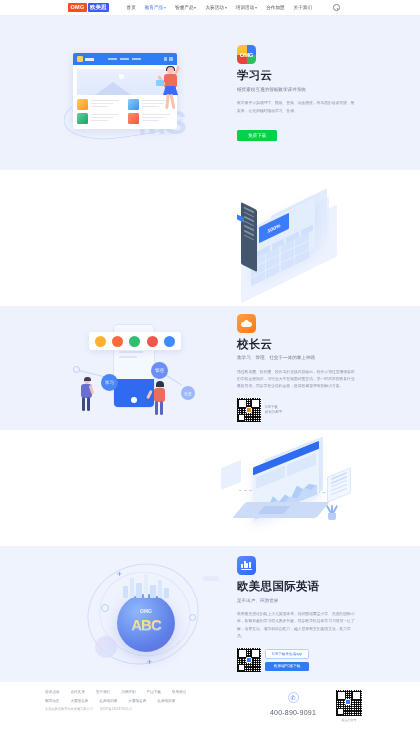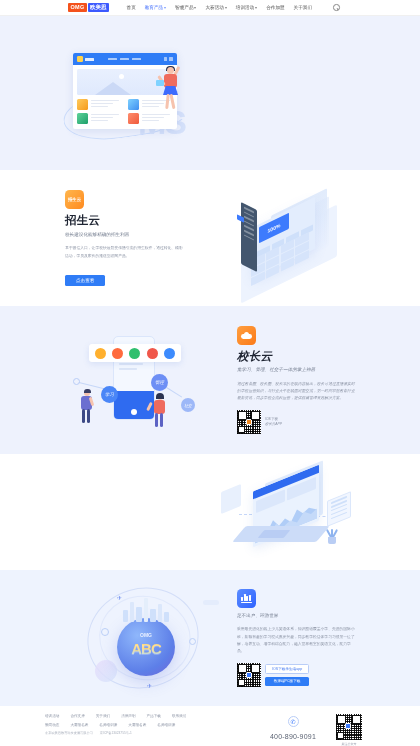--- a/index.html
+++ b/index.html
@@ -57,21 +57,21 @@
   .search-icon::after {
     content: ""; position: absolute; left: 4.2px; top: 4.4px;
     width: 2.4px; height: .8px; background: #888;
     transform: rotate(45deg); transform-origin: left center;
   }
 
   
   .section { width: 100%; position: relative; display: flex; align-items: center; }
   .sec1 { height: 154px; background: #eef2fd; }
   .sec2 { height: 136px; background: #ffffff; }
-  .sec3 { height: 148px; background: #eef2fd; font-style: italic; }
+  .sec3 { height: 124px; background: #eef2fd; }
   .sec4 { height: 116px; background: #ffffff; }
   .sec5 { height: 136px; background: #eef3fe; }
 
   .inner {
     width: 290px; margin: 0 auto; height: 100%;
     display: flex; align-items: center; justify-content: space-between;
     position: relative;
   }
   .inner.reverse { flex-direction: row-reverse; }
 
@@ -450,20 +450,35 @@
             <span class="p-hair"></span>
             <span class="p-head"></span>
           <span class="p-body"></span>
             <span class="p-skirt"></span>
           <span class="p-leg l"></span>
             <span class="p-leg r"></span>
           <span class="p-arm fr"></span>
             <span class="p-tab"></span>
         </div>
       </div>
+      <div class="copy">
+        <div class="quad-wrap">
+          <div class="quad">
+              <i class="q1"></i>
+              <i class="q2"></i>
+              <i class="q3"></i>
+              <i class="q4"></i>
+            </div>
+          <span class="glyph">OMG</span>
+        </div>
+        <div class="sec-title">学习云</div>
+        <div class="sec-sub">链接家校互通的智能教学课件系统</div>
+        <div class="sec-body">教学课件可实现PPT、视频、音频、动画播放，有本题的培训资源、教案库，让老师随时随地学习、备课。</div>
+        <div class="btn btn-green">免费下载</div>
+      </div>
     </div>
   </div>
 
   <div class="section sec2">
     <div class="inner reverse">
       <div class="art ill ill2">
         <div class="iso-base"></div>
         <div class="iso-panel iso-p1"></div>
         <div class="iso-panel iso-p2"></div>
         <div class="iso-screen"></div>
@@ -493,29 +508,20 @@
         <div class="iso-side">
             <i></i>
             <i></i>
             <i></i>
             <i></i>
             <i></i>
             <i></i>
             <i></i>
           </div>
         <div class="iso-tag"></div>
-      </div>
-      <div class="copy">
-        <div class="badge-icon icon-orange">
-          <span class="mini">招生云</span>
-        </div>
-        <div class="sec-title">招生云</div>
-        <div class="sec-sub">校长建设化能够精确的招生利器</div>
-        <div class="sec-body">基于微信入口，让学校快速裂变传播引流的招生软件，通过转化、精彩活动，学员及家长的推送互联网产品。</div>
-        <div class="btn btn-blue">点击查看</div>
       </div>
     </div>
   </div>
 
   <div class="section sec3">
     <div class="inner">
       <div class="art ill ill3">
         <div class="pline pl1"></div>
           <div class="pline pl2"></div>
           <div class="pline pl3"></div>
@@ -643,20 +649,21 @@
       </div>
       <div class="copy">
         <div class="badge-icon icon-blue">
           <span class="bld-glyph">
               <span class="b1"></span>
               <span class="b2"></span>
               <span class="b3"></span>
               <span class="b4"></span>
             </span>
         </div>
+        <div class="sec-title">欧美思国际英语</div>
         <div class="sec-sub">足不出户、环游世界</div>
         <div class="sec-body">采用最先进化的线上少儿英语体系，知识图谱覆盖小学、先进的国际小班，新颖有趣的学习模式激发兴趣，同步教学松活体学习习惯第一位了解，培养互动、增学科综合能力，融入世界教室的英语文化，能力学员。</div>
         <div class="qr-row">
           <div class="qr">
             <span class="qr-eye3"></span>
               <span class="qr-center blue"></span>
           </div>
           <div class="qr-buttons">
             <div class="btn-outline">IOS下载学生端app</div>
             <div class="btn-blue-sm">教师端PC版下载</div>

